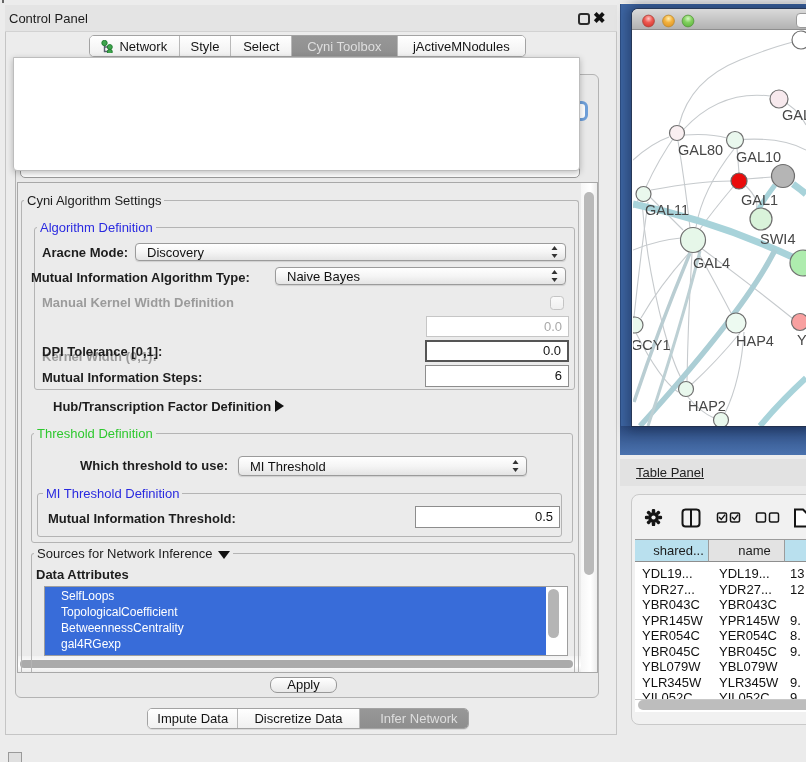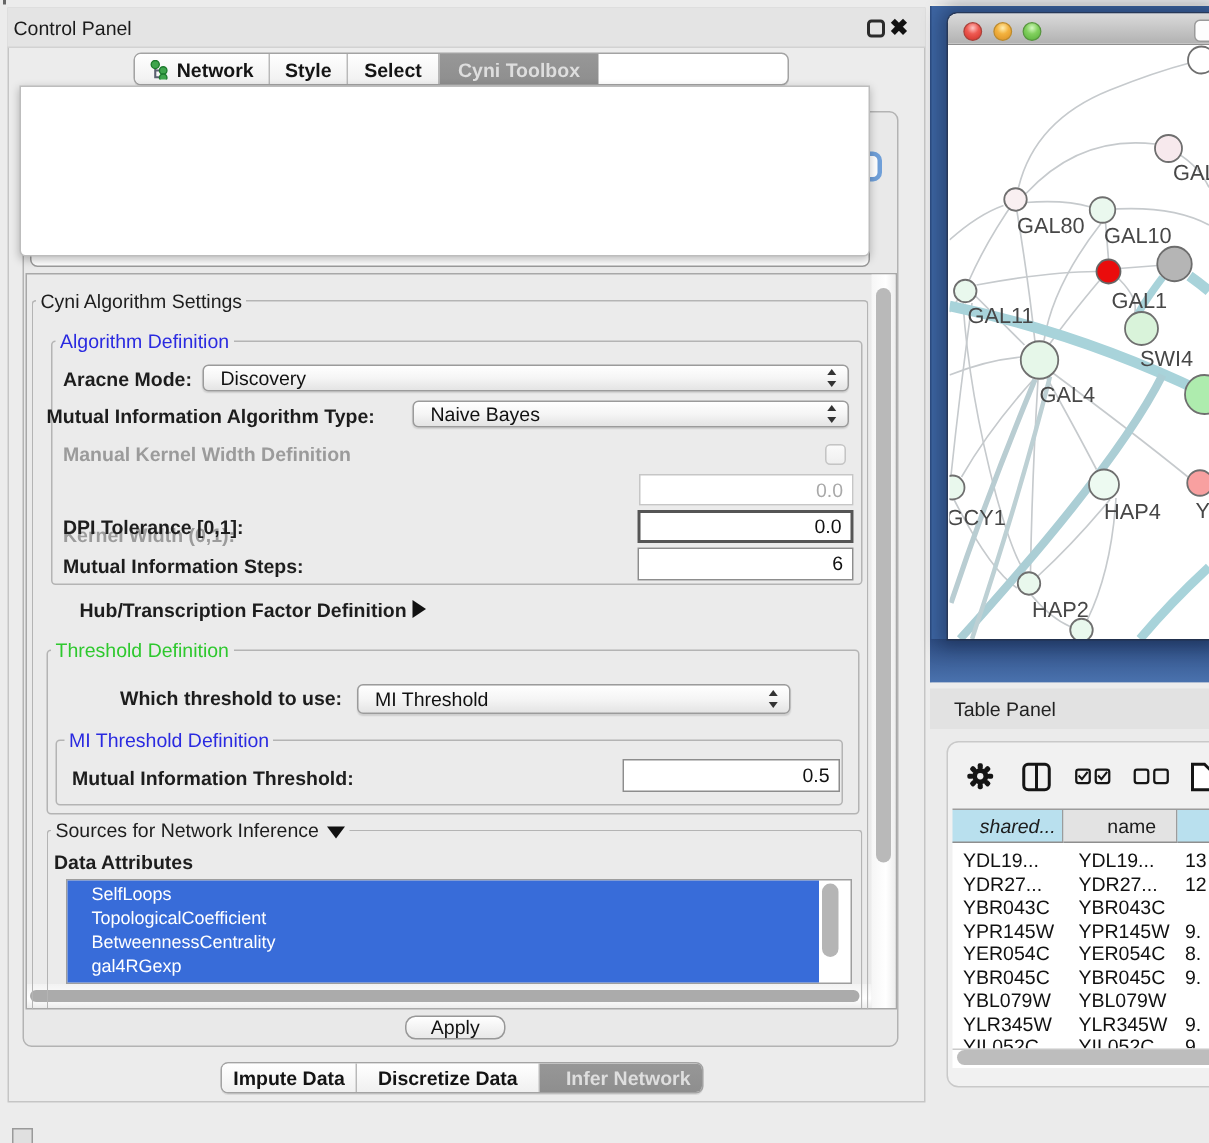--- a/index.html
+++ b/index.html
@@ -13,21 +13,21 @@
 .combo { position:absolute; border:1px solid #9b9b9b; border-radius:4px;
   background:linear-gradient(#ffffff,#f5f5f5 50%,#e4e4e4); font-size:13px; color:#111;
   box-shadow:0 1px 1px rgba(0,0,0,0.12); }
 .combo .tx { position:absolute; left:11px; top:50%; transform:translateY(-50%); }
 .combo .ar { position:absolute; right:7px; top:50%; transform:translateY(-50%); width:7px; height:12px; }
 .field { position:absolute; background:#fff; border:1px solid #999; font-size:13px; color:#111;
   text-align:right; line-height:20px; padding-right:6px; }
 .seg { position:absolute; display:flex; border:1px solid #a3a3a3; border-radius:5px; overflow:hidden;
   background:#fff; box-shadow:0 1px 0 rgba(0,0,0,0.08); }
 .seg .s { display:flex; align-items:center; justify-content:center; font-size:13px; color:#141414;
-  background:linear-gradient(#ffffff,#f0f0f0); border-right:1px solid #b9b9b9;font-weight:bold; }
+  background:linear-gradient(#ffffff,#f0f0f0); border-right:1px solid #b9b9b9; }
 .seg .s:last-child { border-right:none; }
 .seg .sel { background:linear-gradient(#979797,#8e8e8e); color:#dedede; }
 </style>
 </head>
 <body>
 
 <div class="abs" style="left:5px; top:5px; width:612px; height:730px; background:#ececec; border:1px solid #c5c5c5;"></div>
 <div class="abs" style="left:2px; top:0px; width:2px; height:3px; background:#666;"></div>
 <div class="abs" style="left:5px; top:5px; width:612px; height:27px; background:#e4e4e4; border-bottom:1px solid #d2d2d2;"></div>
 <div class="abs" style="left:9px; top:11px; font-size:13px; color:#1b1b1b;">Control Panel</div>
@@ -38,20 +38,21 @@
 <div class="seg" style="left:89px; top:35px; width:437px; height:22px;">
   <div class="s" style="width:90px;"><svg width="13" height="13" viewBox="0 0 13 13" style="margin-right:5px; margin-top:1px;">
 <path d="M3.5 4 V11.5 H8 M3.5 7 H8" fill="none" stroke="#5a6070" stroke-width="1.4"></path>
 <circle cx="3.5" cy="3" r="2.7" fill="#3fa54d" stroke="#1d7a2e" stroke-width="0.9"></circle>
 <circle cx="8.8" cy="7" r="2.5" fill="#3fa54d" stroke="#1d7a2e" stroke-width="0.9"></circle>
 <circle cx="8.8" cy="11.8" r="2.5" fill="#3fa54d" stroke="#1d7a2e" stroke-width="0.9"></circle>
 </svg>Network</div>
   <div class="s" style="width:52px;">Style</div>
   <div class="s" style="width:61px;">Select</div>
   <div class="s sel" style="width:106px;">Cyni Toolbox</div>
+  <div class="s" style="width:128px;">jActiveMNodules</div>
 </div>
 
 <div class="abs" style="left:15px; top:74px; width:584px; height:624px; background:#e9e9e9; border:1px solid #b3b3b3; border-radius:6px;"></div>
 
 <div class="abs" style="left:17px; top:182px; width:581px; height:491px; background:#ebebeb; border:1px solid #a8a8a8;"></div>
 
 <div class="abs" style="left:581px; top:183px; width:16px; height:489px; background:linear-gradient(90deg,#f6f6f6,#ffffff 60%,#ededed);"></div>
 <div class="abs" style="left:584px; top:192px; width:10px; height:383px; background:#b9b9b9; border-radius:5px;"></div>
 
 <div class="abs" style="left:18px; top:656px; width:563px; height:16px; background:linear-gradient(#f2f2f2,#ffffff 60%,#ececec);"></div>
@@ -235,21 +236,21 @@
     <text x="693" y="268">GAL4</text>
     <text x="631" y="350">GCY1</text>
     <text x="736" y="346">HAP4</text>
     <text x="797" y="345">Y</text>
     <text x="688" y="411">HAP2</text>
   </g>
 </svg>
 
 <div class="abs" style="left:620px; top:455px; width:186px; height:4px; background:#ededed;"></div>
 <div class="abs" style="left:620px; top:459px; width:186px; height:27px; background:#e2e2e2;"></div>
-<div class="abs" style="left:636px; top:465px; font-size:13px; color:#222;">Table Panel</div>
+<div class="abs" style="left:636px; top:465px; font-size:13px; color:#222;text-decoration:underline;">Table Panel</div>
 <div class="abs" style="left:620px; top:486px; width:186px; height:276px; background:#ebebeb;"></div>
 
 <div class="abs" style="left:631px; top:494px; width:180px; height:231px; background:#f1f1f1; border:1px solid #c9c9c9; border-radius:8px 0 0 8px;"></div>
 
 <svg class="abs" style="left:644px; top:508px;" width="164" height="22" viewBox="0 0 164 22">
   <g fill="#151515">
     <g transform="translate(9.5,9.5)">
       <circle r="5.4"></circle>
       <g>
         <rect x="-1.7" y="-8.6" width="3.4" height="4" rx="1.2"></rect>
@@ -277,21 +278,21 @@
     <path d="M88 9 l2.3 2.4 3.8-4.8" stroke-width="1.4"></path>
     <rect x="112.5" y="5" width="9" height="9" rx="1.5"></rect>
     <rect x="125.5" y="5" width="9" height="9" rx="1.5"></rect>
   </g>
   <g fill="none" stroke="#151515" stroke-width="2">
     <path d="M151 1.5 h8 l5 5 V 18.5 h-13 z" fill="#ffffff"></path>
   </g>
 </svg>
 
 <div class="abs" style="left:635px; top:539px; width:171px; height:23px; display:flex; font-size:13px; color:#1c1c1c; border-top:1px solid #9c9c9c;">
-  <div style="width:74px; background:#b9e0ee; border-right:1px solid #9c9c9c; border-bottom:1px solid #8e8e8e; text-align:center; line-height:22px; padding-left:14px;font-style:italic;">shared...</div>
+  <div style="width:74px; background:#b9e0ee; border-right:1px solid #9c9c9c; border-bottom:1px solid #8e8e8e; text-align:center; line-height:22px; padding-left:14px;">shared...</div>
   <div style="width:76px; background:#e3e3e3; border-right:1px solid #9c9c9c; border-bottom:1px solid #8e8e8e; text-align:center; line-height:22px; padding-left:16px;">name</div>
   <div style="flex:1; background:#b9e0ee; border-bottom:1px solid #8e8e8e;"></div>
 </div>
 <div class="abs" style="left:635px; top:562px; width:171px; height:137px; background:#fff; overflow:hidden; font-size:13px; color:#111;">
   <div style="position:absolute; left:7px; top:4px; line-height:15.5px;">YDL19...<br>YDR27...<br>YBR043C<br>YPR145W<br>YER054C<br>YBR045C<br>YBL079W<br>YLR345W<br>YIL052C</div>
   <div style="position:absolute; left:84px; top:4px; line-height:15.5px;">YDL19...<br>YDR27...<br>YBR043C<br>YPR145W<br>YER054C<br>YBR045C<br>YBL079W<br>YLR345W<br>YIL052C</div>
   <div style="position:absolute; left:155px; top:4px; line-height:15.5px;">13<br>12<br>&nbsp;<br>9.<br>8.<br>9.<br>&nbsp;<br>9.<br>9.</div>
 </div>
 <div class="abs" style="left:635px; top:699px; width:171px; height:13px; background:#fff; border-top:1px solid #c9c9c9;"></div>
 <div class="abs" style="left:638px; top:700px; width:175px; height:10px; background:#bdbdbd; border-radius:5px;"></div>

